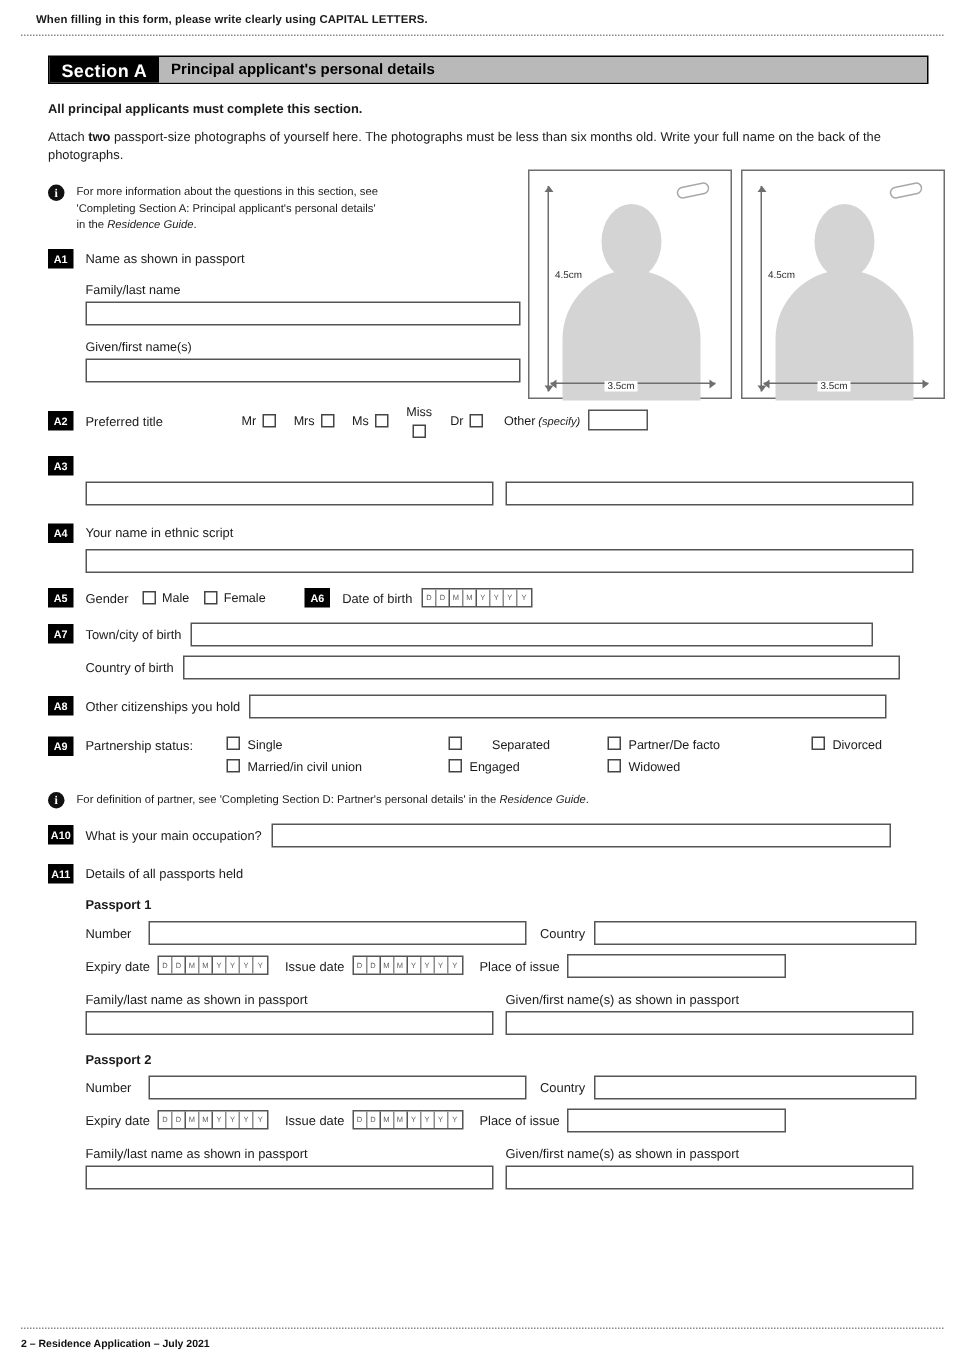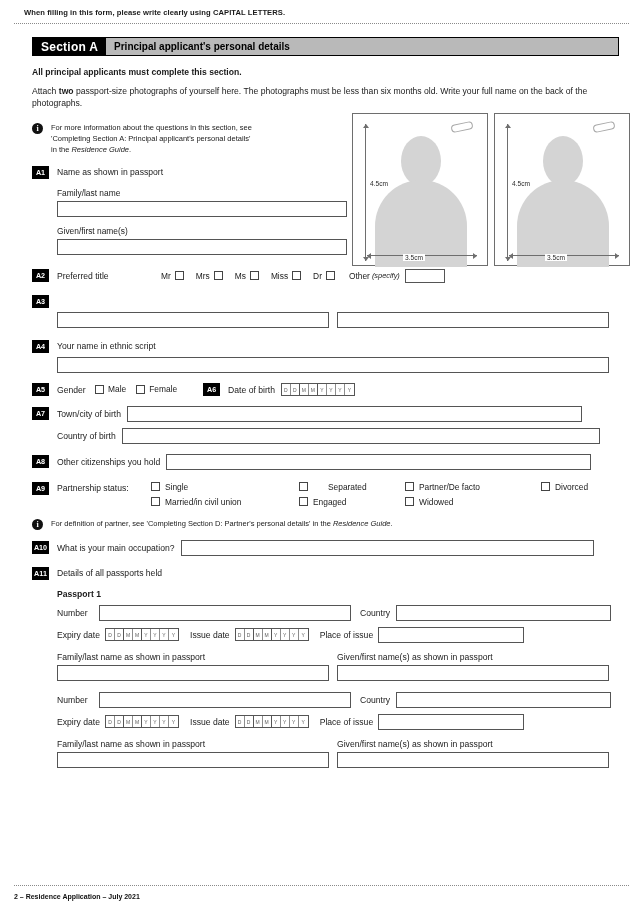--- a/index.html
+++ b/index.html
@@ -269,21 +269,21 @@
         <span class="cb"></span>
       </div>
       <div class="cbrow" style="gap:4px; margin-left:12px;">
         <span class="cbtext">Mrs</span>
         <span class="cb"></span>
       </div>
       <div class="cbrow" style="gap:4px; margin-left:12px;">
         <span class="cbtext">Ms</span>
         <span class="cb"></span>
       </div>
-      <div class="cbrow" style="gap:4px; margin-left:12px;">
+      <div class="cbrow" style="gap:4px; margin-left:12px;flex-direction:column;">
         <span class="cbtext">Miss</span>
         <span class="cb"></span>
       </div>
       <div class="cbrow" style="gap:4px; margin-left:12px;">
         <span class="cbtext">Dr</span>
         <span class="cb"></span>
       </div>
       <div class="cbrow" style="gap:2px; margin-left:14px;">
         <span class="cbtext">Other</span>
         <span class="tiny-italic">(specify)</span>
@@ -443,20 +443,21 @@
           <div class="box" style="width:272px; margin-top:3px;"></div>
         </div>
         <div style="width:272px;">
           <div class="qlabel">Given/first name(s) as shown in passport</div>
           <div class="box" style="width:272px; margin-top:3px;"></div>
         </div>
       </div>
     </div>
 
     <div class="sub" style="margin-top:11px;">
+      <div style="font-weight:bold; font-size:8.6px;">Passport 2</div>
 
       <div style="display:flex; align-items:center; margin-top:6px;">
         <div class="qlabel" style="width:42px;">Number</div>
         <div class="box" style="width:252px;"></div>
         <div class="qlabel" style="margin-left:9px; margin-right:6px;">Country</div>
         <div class="box" style="width:215px;"></div>
       </div>
 
       <div style="display:flex; align-items:center; margin-top:6px;">
         <div class="qlabel" style="margin-right:5px;">Expiry date</div>

